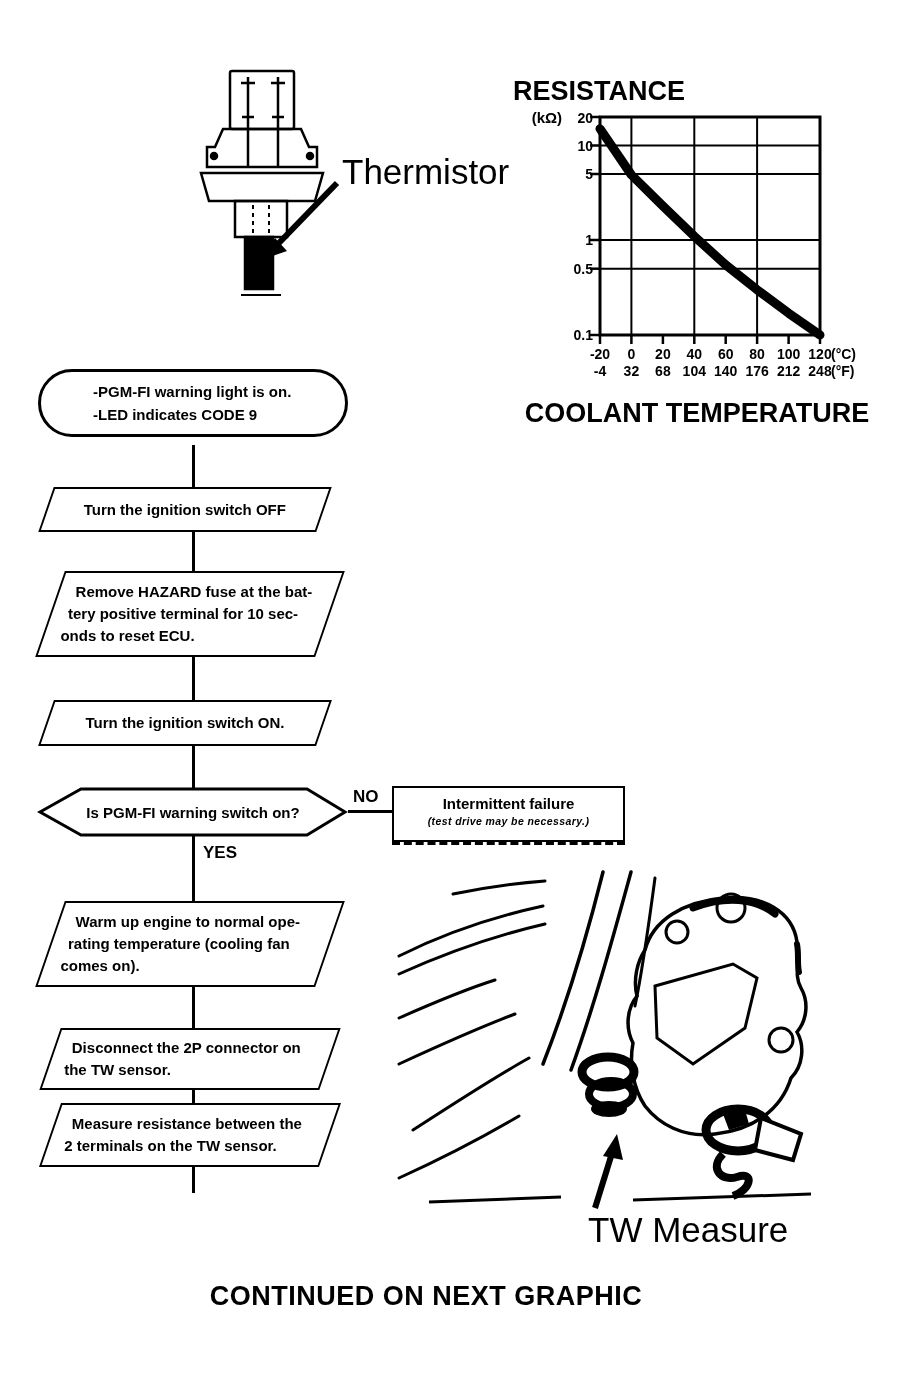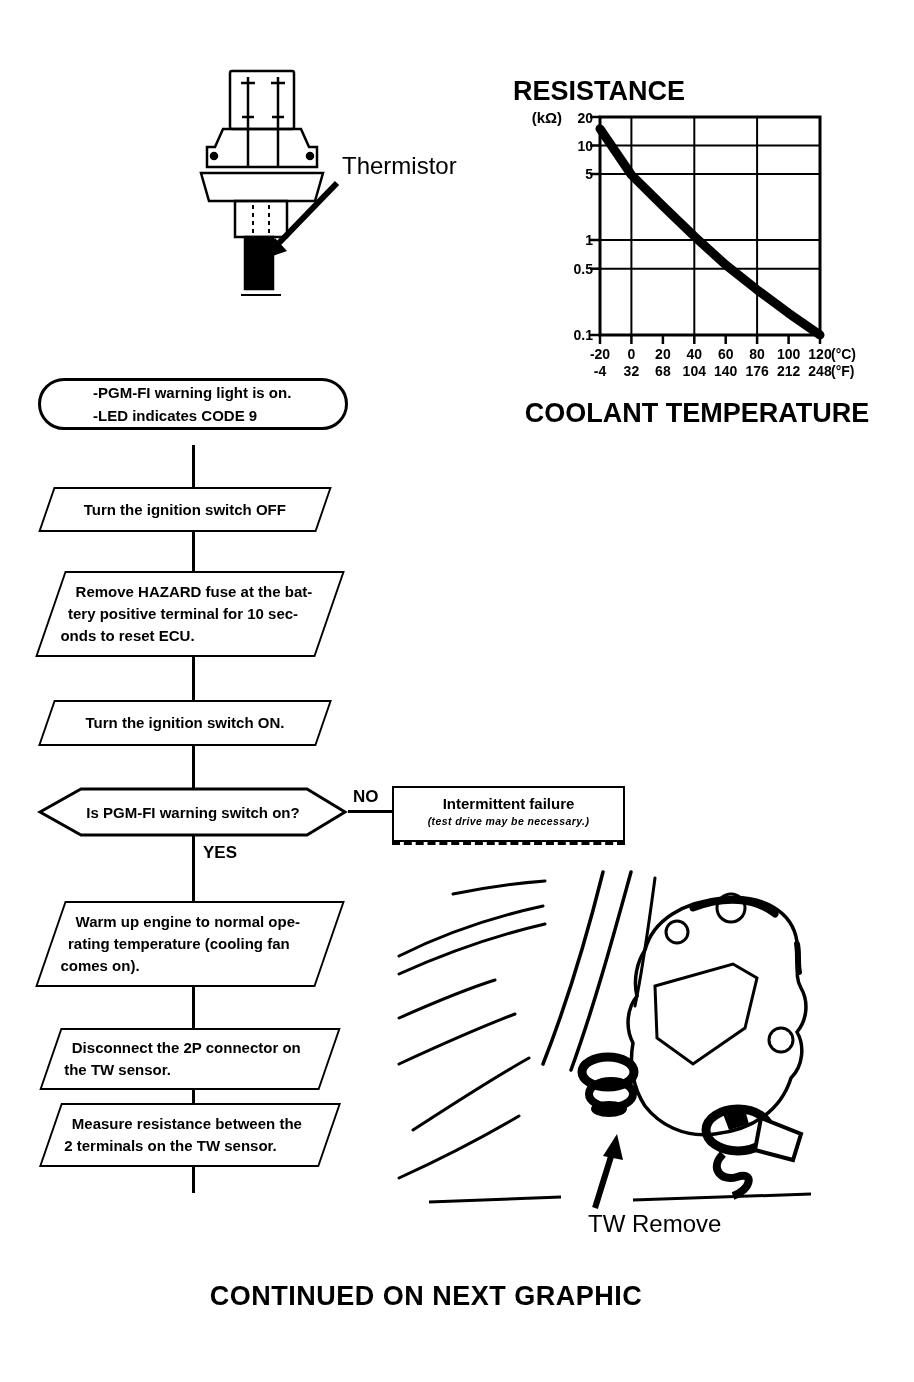--- a/index.html
+++ b/index.html
@@ -1,39 +1,39 @@
 <!DOCTYPE html>
 <html><head>
 <meta charset="utf-8">
 <style>
   html,body{margin:0;padding:0;background:#fff;}
   #page{position:relative;width:914px;height:1382px;background:#fff;overflow:hidden;
         font-family:"Liberation Sans",sans-serif;color:#000;}
   
   #flow-line{position:absolute;left:192px;top:445px;width:3px;height:748px;background:#000;z-index:1;}
-  .term{position:absolute;left:38px;top:378px;width:310px;height:52px;border:3px solid #000;
+  .term{position:absolute;left:38px;top:369px;width:310px;height:68px;border:3px solid #000;
         border-radius:34px;background:#fff;z-index:2;box-sizing:border-box;
         display:flex;flex-direction:column;justify-content:center;padding-left:52px;}
   .term .ln{font-size:15px;font-weight:700;line-height:23px;}
   .para{position:absolute;background:#fff;border:2.5px solid #000;box-sizing:border-box;
         transform:skewX(-19deg);z-index:2;display:flex;flex-direction:column;justify-content:center;}
   .para .ln{transform:skewX(19deg);font-size:15px;font-weight:700;line-height:22px;padding:0 16px;}
   .para.center .ln{text-align:center;padding:0 6px;}
   .hexwrap{position:absolute;left:37px;top:786px;width:312px;height:52px;z-index:2;}
   .hexwrap .hextext{position:absolute;left:0;top:0;width:100%;height:100%;display:flex;
         align-items:center;justify-content:center;font-size:15px;font-weight:700;}
   .branch-label{position:absolute;font-size:17px;font-weight:700;z-index:3;text-align:right;}
   #no-line{position:absolute;left:348px;top:810px;width:45px;height:3px;background:#000;z-index:1;}
   .ibox{position:absolute;left:392px;top:786px;width:233px;height:56px;border:2.5px solid #000;
         box-sizing:border-box;background:#fff;z-index:2;text-align:center;}
   .ibox .t1{font-size:15px;font-weight:700;margin-top:7px;}
   .ibox .t2{font-size:10.5px;font-weight:700;margin-top:3px;letter-spacing:.4px;font-style:italic;}
   #ibox-dash{position:absolute;left:392px;top:841px;width:233px;height:0;border-top:4px dashed #000;z-index:2;}
   
-  .figlabel{position:absolute;font-size:24px;font-weight:400;}
+  .figlabel{position:absolute;font-size:35px;font-weight:400;}
   #continued{position:absolute;left:156px;top:1281px;width:540px;text-align:center;
         font-size:27px;font-weight:700;letter-spacing:.5px;}
   svg{position:absolute;}
   svg text{font-family:"Liberation Sans",sans-serif;fill:#000;}
   .cht-tick{font-size:14px;font-weight:700;}
   .cht-big{font-size:27px;font-weight:700;}
 </style>
 </head>
 <body>
 
@@ -224,17 +224,17 @@
     </g>
 
     <path d="M36,334 L168,329" stroke="#000" stroke-width="3"></path>
     <path d="M240,332 L418,326" stroke="#000" stroke-width="3"></path>
 
     <g>
       <line x1="202" y1="340" x2="220" y2="282" stroke="#000" stroke-width="6"></line>
       <polygon points="224,266 210,288 230,292" fill="#000"></polygon>
     </g>
   </svg>
-  <div class="figlabel" style="left:588px;top:1210px;">TW Remove</div>
+  <div class="figlabel" style="left:588px;top:1210px;">TW Measure</div>
 
   <div id="continued">CONTINUED ON NEXT GRAPHIC</div>
 
 </div>
 
 </body></html>

